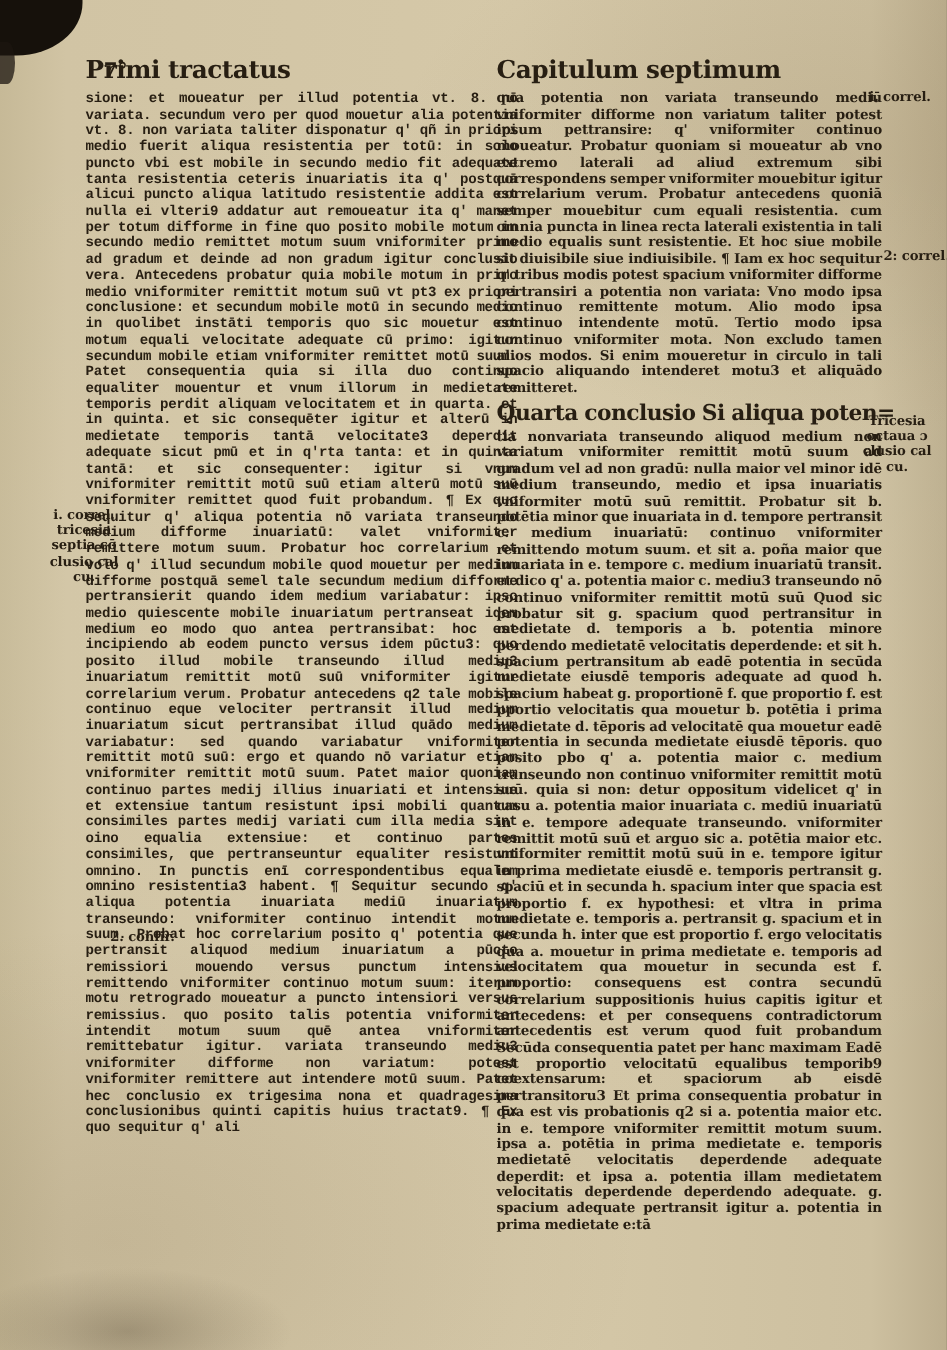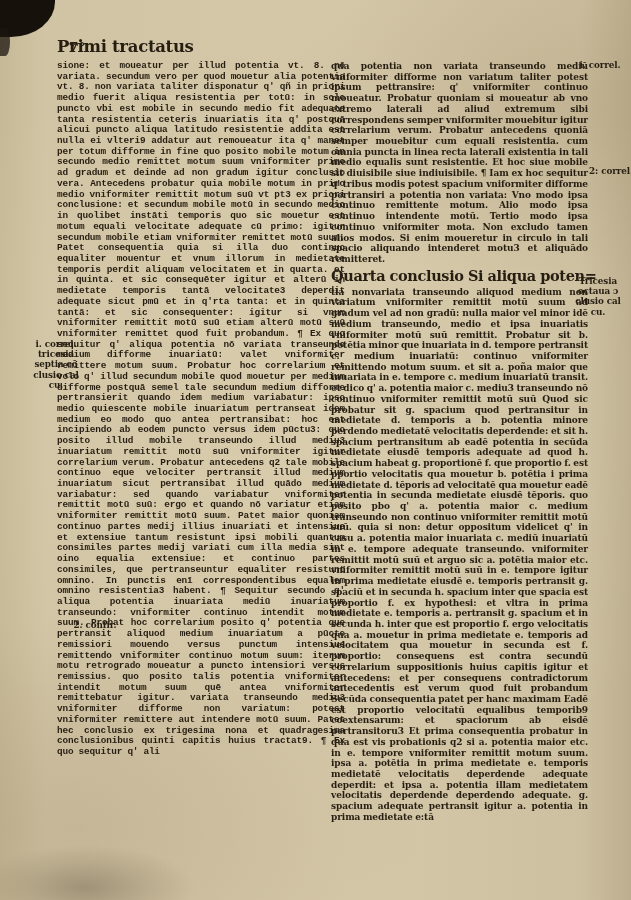--- a/index.html
+++ b/index.html
@@ -58,20 +58,21 @@
 
 <div class="page">
 
   <div class="scan-blob-topleft"></div>
   <div class="scan-blob-edge"></div>
   <div class="scan-smudge-bottomleft"></div>
 
   <div class="folio ink">7°</div>
 
   <div class="running-header left ink">Primi tractatus</div>
+  <div class="running-header right ink">Capitulum septimum</div>
 
   <div class="col col-left ink">
     <span>sione: et moueatur per illud potentia vt. 8. nō variata. secundum vero per quod mouetur alia potentia vt. 8. non variata taliter disponatur q' qñ in priori medio fuerit aliqua resistentia per totū: in solo puncto vbi est mobile in secundo medio fit adequate tanta resistentia ceteris inuariatis ita q' postquā alicui puncto aliqua latitudo resistentie addita est nulla ei vlteri9 addatur aut remoueatur ita q' manet per totum difforme in fine quo posito mobile motum in secundo medio remittet motum suum vniformiter primo ad gradum et deinde ad non gradum igitur conclusio vera. Antecedens probatur quia mobile motum in primo medio vniformiter remittit motum suū vt pt3 ex priori conclusione: et secundum mobile motū in secundo medio in quolibet instāti temporis quo sic mouetur est motum equali velocitate adequate cū primo: igitur secundum mobile etiam vniformiter remittet motū suum. Patet consequentia quia si illa duo continuo equaliter mouentur et vnum illorum in medietate temporis perdit aliquam velocitatem et in quarta. et in quinta. et sic consequēter igitur et alterū in medietate temporis tantā velocitate3 deperdit adequate sicut pmū et in q'rta tanta: et in quinta tantā: et sic consequenter: igitur si vnum vniformiter remittit motū suū etiam alterū motū suū vniformiter remittet quod fuit probandum. ¶ Ex quo sequitur q' aliqua potentia nō variata transeundo medium difforme inuariatū: valet vniformiter remittere motum suum. Probatur hoc correlarium et volo q' illud secundum mobile quod mouetur per medium difforme postquā semel tale secundum medium difforme pertransierit quando idem medium variabatur: ipso medio quiescente mobile inuariatum pertranseat idem medium eo modo quo antea pertransibat: hoc est incipiendo ab eodem puncto versus idem pūctu3: quo posito illud mobile transeundo illud mediu3 inuariatum remittit motū suū vniformiter igitur correlarium verum. Probatur antecedens q2 tale mobile continuo eque velociter pertransit illud medium inuariatum sicut pertransibat illud quādo medium variabatur: sed quando variabatur vniformiter remittit motū suū: ergo et quando nō variatur etiam vniformiter remittit motū suum. Patet maior quoniam continuo partes medij illius inuariati et intensiue et extensiue tantum resistunt ipsi mobili quantum consimiles partes medij variati cum illa media sint oino equalia extensiue: et continuo partes consimiles, que pertranseuntur equaliter resistunt omnino. In punctis enī correspondentibus equalem omnino resistentia3 habent. ¶ Sequitur secundo q' aliqua potentia inuariata mediū inuariatum transeundo: vniformiter continuo intendit motum suum. Probat hoc correlarium posito q' potentia que pertransit aliquod medium inuariatum a pūcto remissiori mouendo versus punctum intensius remittendo vniformiter continuo motum suum: iterum motu retrogrado moueatur a puncto intensiori versus remissius. quo posito talis potentia vniformiter intendit motum suum quē antea vniformiter remittebatur igitur.</span>
     <span>variata transeundo mediu3 vniformiter difforme non variatum: potest vniformiter remittere aut intendere motū suum. Patet hec conclusio ex trigesima nona et quadragesima conclusionibus quinti capitis huius tractat9. ¶ Ex quo sequitur q' ali</span>
   </div>
 
   <div class="col col-right ink">
     <span>qua potentia non variata transeundo mediū vniformiter difforme non variatum taliter potest ipsum pettransire: q' vniformiter continuo moueatur. Probatur quoniam si moueatur ab vno extremo laterali ad aliud extremum sibi correspondens semper vniformiter mouebitur igitur correlarium verum. Probatur antecedens quoniā semper mouebitur cum equali resistentia. cum omnia puncta in linea recta laterali existentia in tali medio equalis sunt resistentie. Et hoc siue mobile sit diuisibile siue indiuisibile. ¶ Iam ex hoc sequitur q' tribus modis potest spacium vniformiter difforme pertransiri a potentia non variata: Vno modo ipsa continuo remittente motum. Alio modo ipsa continuo intendente motū. Tertio modo ipsa continuo vniformiter mota. Non excludo tamen alios modos. Si enim moueretur in circulo in tali spacio aliquando intenderet motu3 et aliquādo remitteret.</span>
     <div class="section-heading">Quarta conclusio Si aliqua poten=</div>
     <span>tia nonvariata transeundo aliquod medium non variatum vniformiter remittit motū suum ad gradum vel ad non gradū: nulla maior vel minor idē medium transeundo, medio et ipsa inuariatis vniformiter motū suū remittit. Probatur sit b. potētia minor que inuariata in d. tempore pertransit c. medium inuariatū: continuo vniformiter remittendo motum suum. et sit a. poña maior que inuariata in e. tempore c. medium inuariatū transit. et dico q' a. potentia maior c. mediu3 transeundo nō continuo vniformiter remittit motū suū Quod sic probatur sit g. spacium quod pertransitur in medietate d. temporis a b. potentia minore perdendo medietatē velocitatis deperdende: et sit h. spacium pertransitum ab eadē potentia in secūda medietate eiusdē temporis adequate ad quod h. spacium habeat g. proportionē f. que proportio f. est pportio velocitatis qua mouetur b. potētia i prima medietate d. tēporis ad velocitatē qua mouetur eadē potentia in secunda medietate eiusdē tēporis. quo posito pbo q' a. potentia maior c. medium transeundo non continuo vniformiter remittit motū suū. quia si non: detur oppositum videlicet q' in casu a. potentia maior inuariata c. mediū inuariatū in e. tempore adequate transeundo. vniformiter remittit motū suū et arguo sic a. potētia maior etc. vniformiter remittit motū suū in e. tempore igitur in prima medietate eiusdē e. temporis pertransit g. spaciū et in secunda h. spacium inter que spacia est proportio f. ex hypothesi: et vltra in prima medietate e. temporis a. pertransit g. spacium et in secunda h. inter que est proportio f. ergo velocitatis qua a. mouetur in prima medietate e. temporis ad velocitatem qua mouetur in secunda est f. proportio: consequens est contra secundū correlarium suppositionis huius capitis igitur et antecedens: et per consequens contradictorum antecedentis est verum quod fuit probandum Secūda consequentia patet per hanc maximam Eadē est proportio velocitatū equalibus temporib9 coextensarum: et spaciorum ab eisdē pertransitoru3 Et prima consequentia probatur in qua est vis probationis q2 si a. potentia maior etc. in e. tempore vniformiter remittit motum suum. ipsa a. potētia in prima medietate e. temporis medietatē velocitatis deperdende adequate deperdit: et ipsa a. potentia illam medietatem velocitatis deperdende deperdendo adequate. g. spacium adequate pertransit igitur a. potentia in prima medietate e:tā</span>

